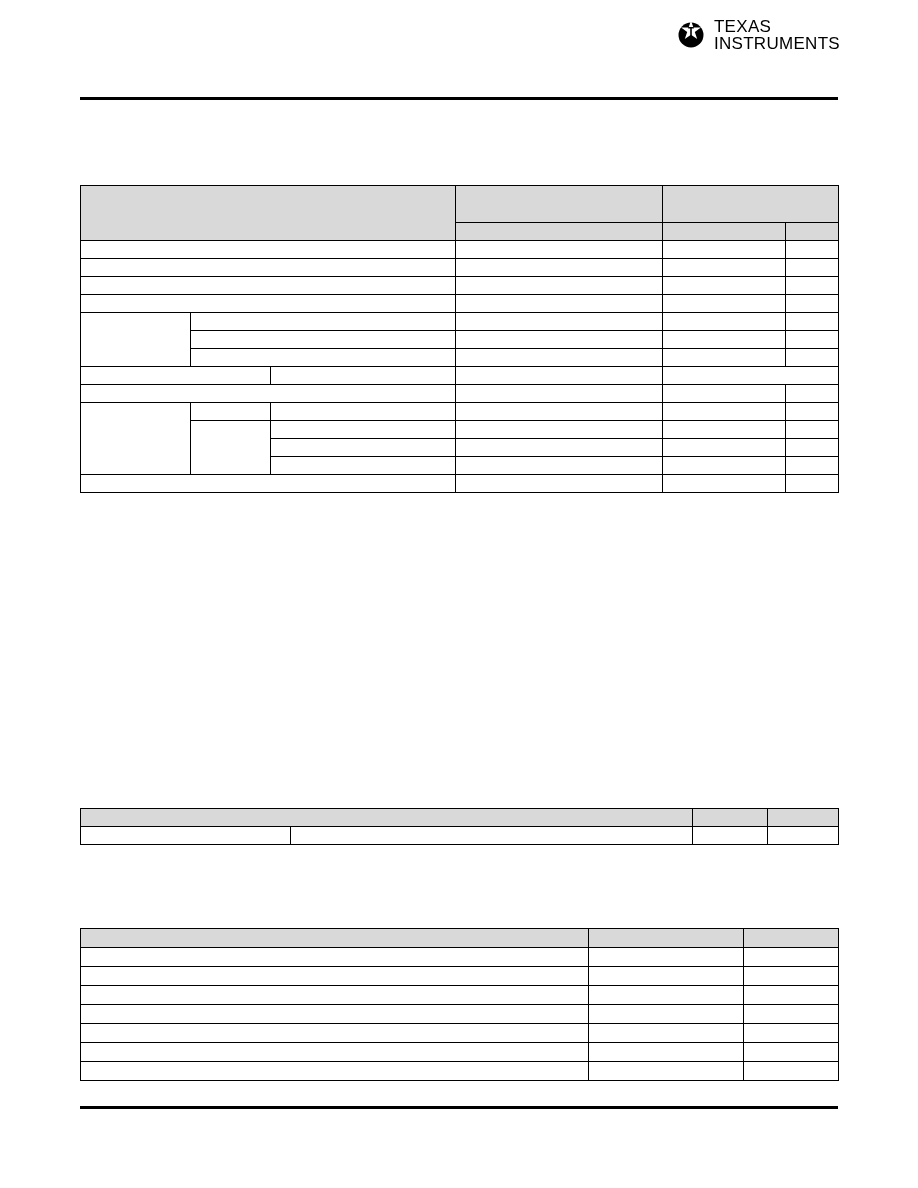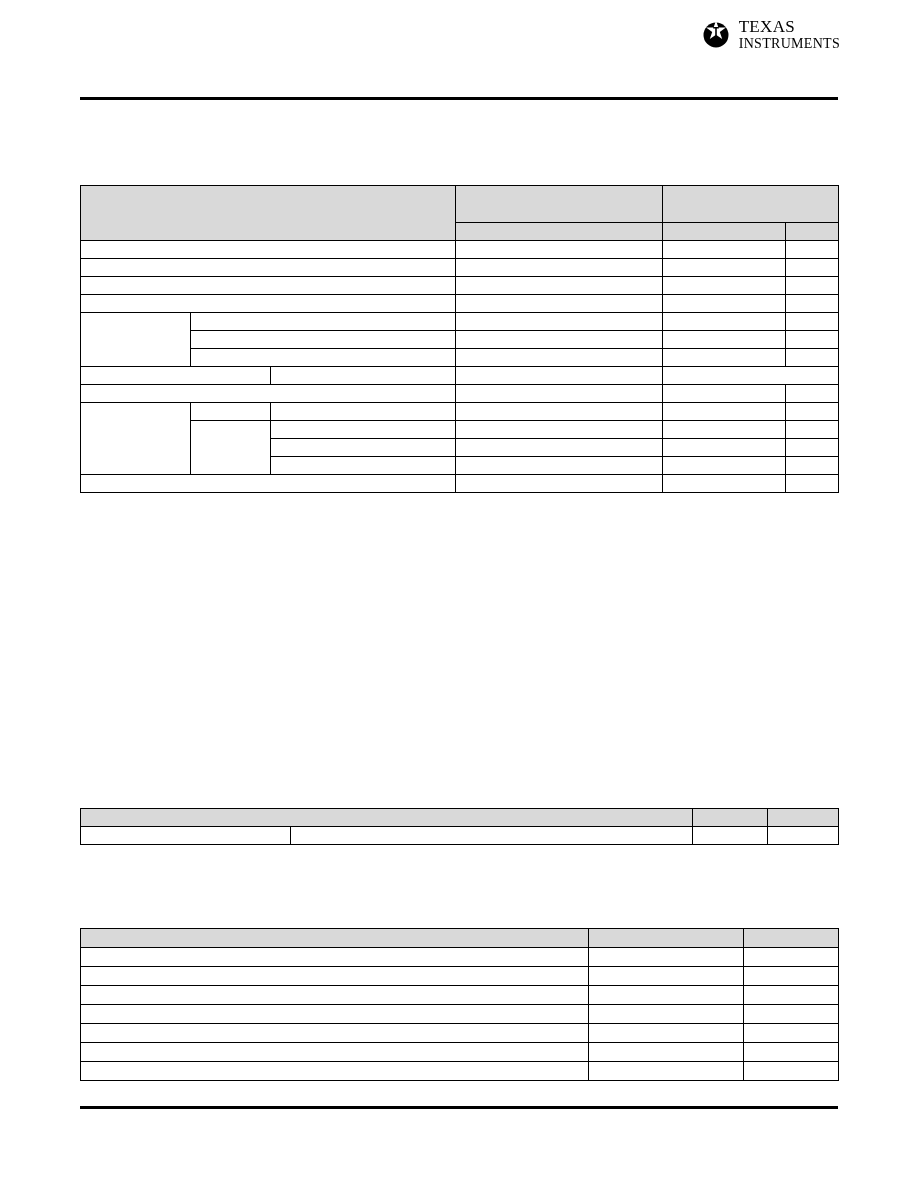--- a/index.html
+++ b/index.html
@@ -30,30 +30,30 @@
     justify-content: flex-end;
     gap: 6px;
   }
   .ti-mark {
     width: 34px;
     height: 34px;
     position: relative;
     flex: 0 0 auto;
   }
   .ti-words {
-    font-family: Liberation Serif, serif;
+    font-family: Liberation Sans, sans-serif;
     line-height: 1.0;
     text-align: left;
   }
   .ti-words .l1 {
     font-size: 17px;
     letter-spacing: 0.3px;
   }
   .ti-words .l2 {
-    font-size: 14px;
+    font-size: 17px;
     letter-spacing: 0.3px;
     margin-top: 2px;
   }
 
   .header-rule {
     position: absolute;
     left: 80px;
     right: 80px;
     top: 97px;
     height: 3px;

